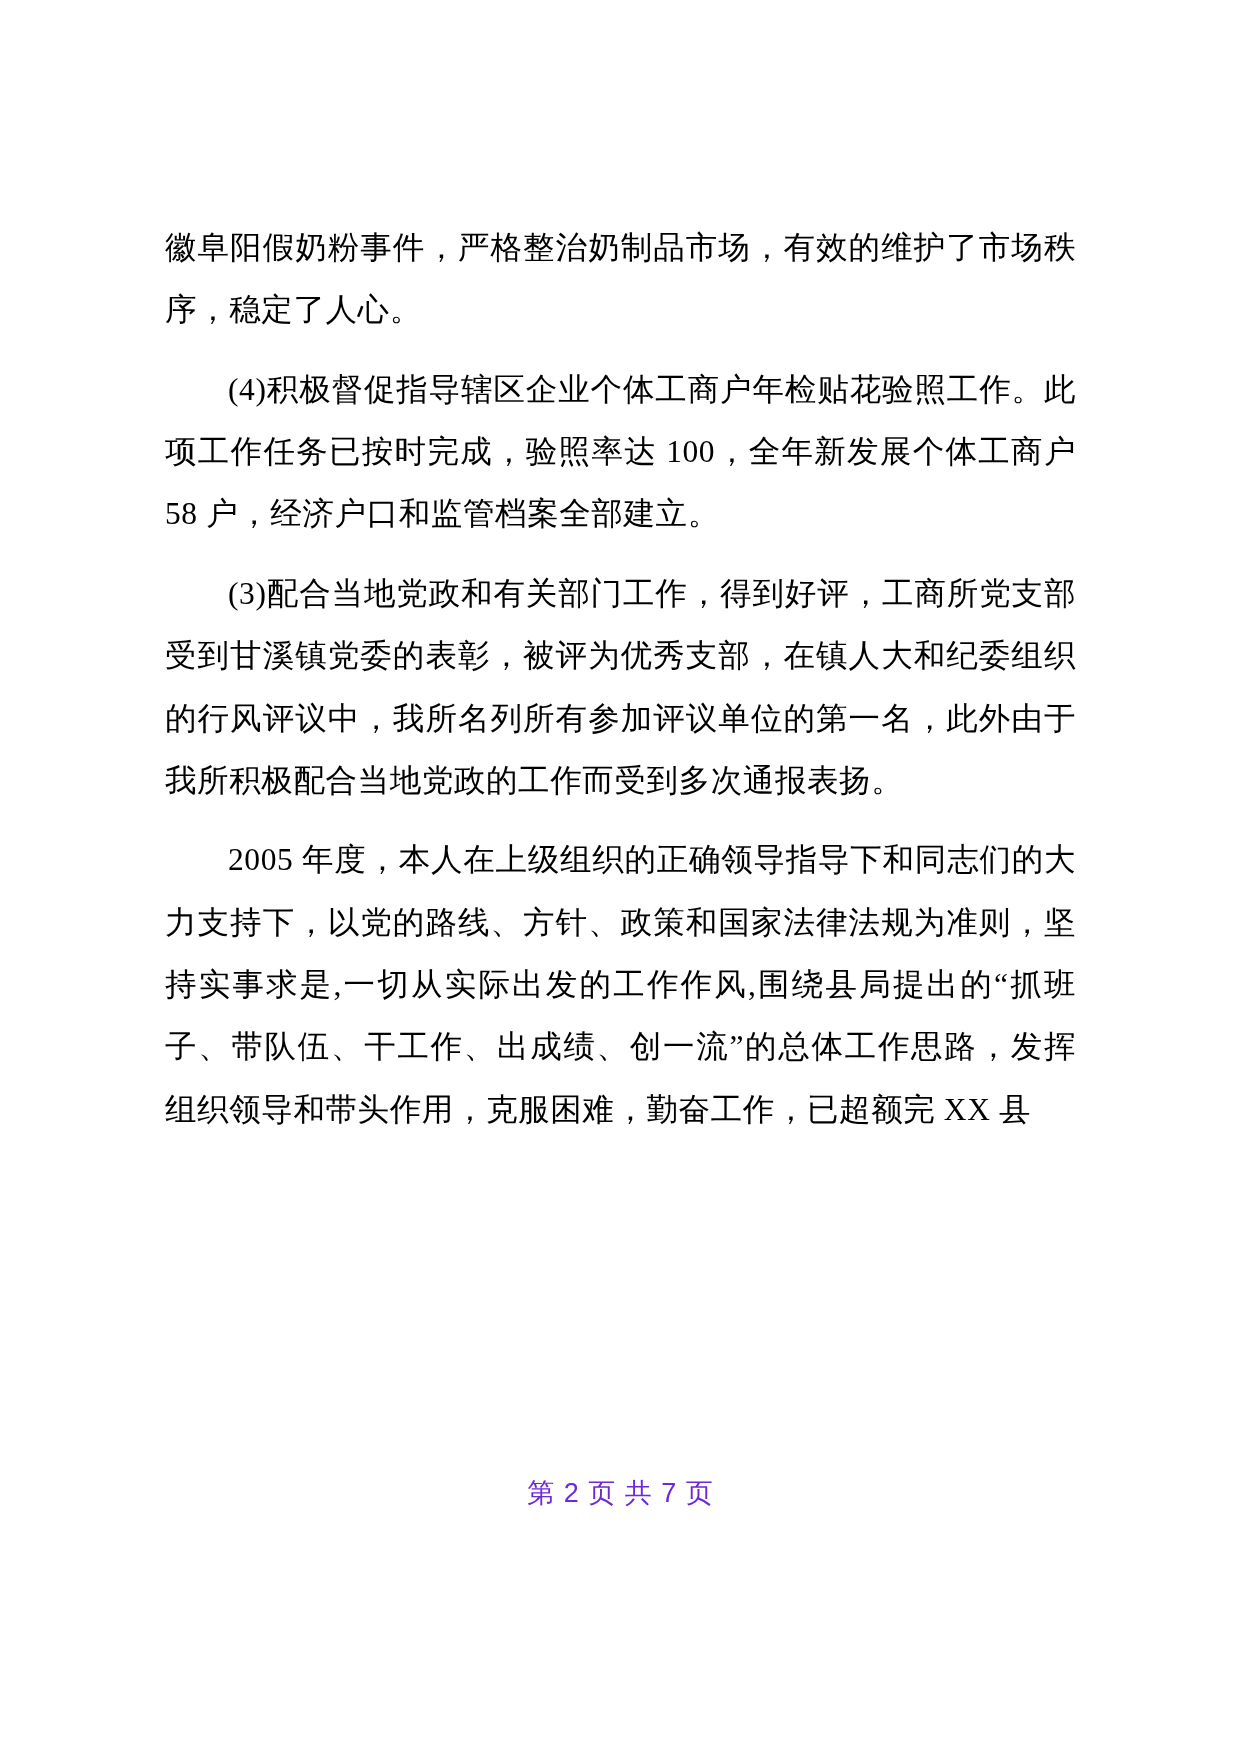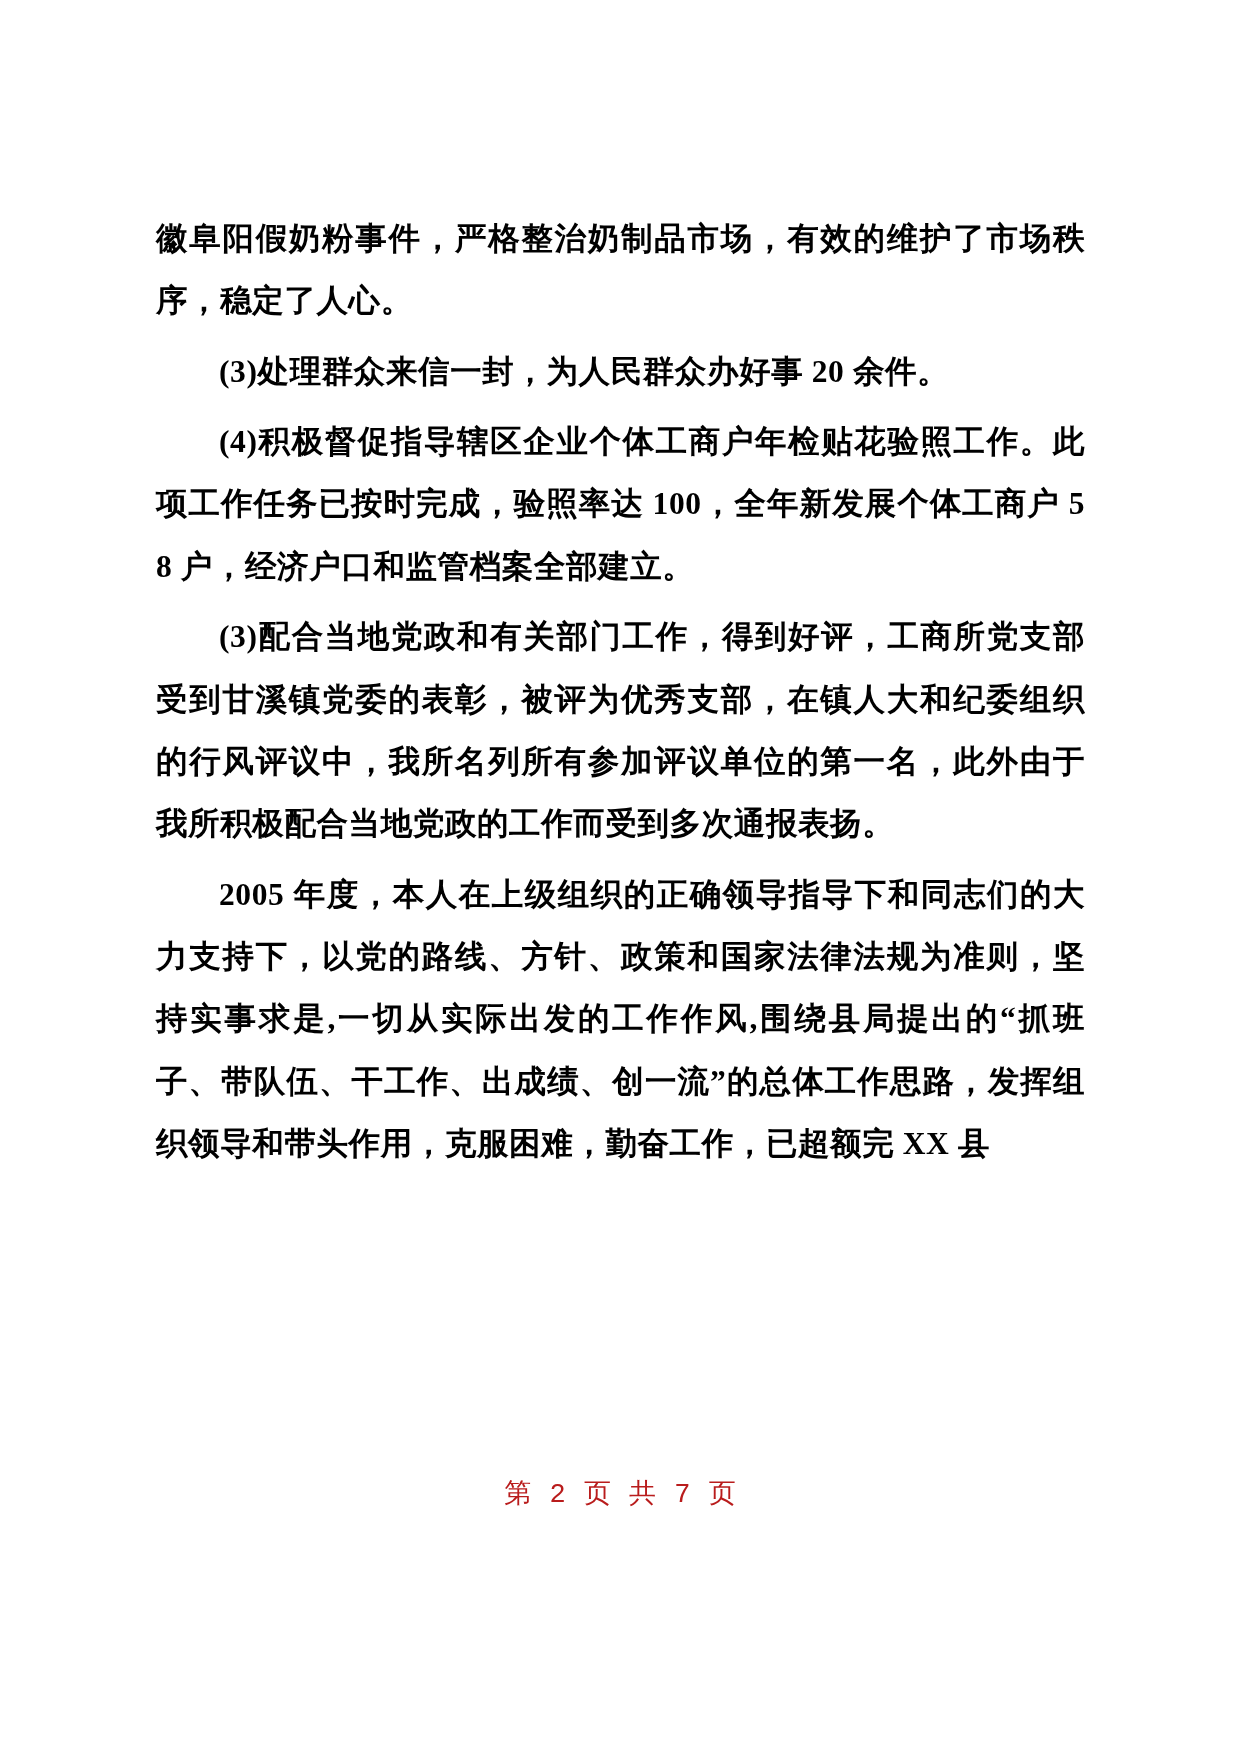--- a/index.html
+++ b/index.html
@@ -25,45 +25,43 @@
     padding: 200px 148px 0 148px;
   }
   .doc-body {
     font-size: 31.5px;
     line-height: 1.98;
     letter-spacing: 0.6px;
     text-align: justify;
     text-justify: inter-ideograph;
   }
   .para {
-    margin: 8px;
+    margin: 17px;
     text-indent: 2em;
     word-break: break-all;
-    font-weight: bold;
   }
   .para.no-indent {
     text-indent: 0;
   }
   .footer {
     position: absolute;
     left: 0;
     right: 0;
     bottom: 243px;
     text-align: center;
     font-size: 27px;
     letter-spacing: 1px;
-    color: #b91c1c;
-    font-family: Liberation Mono, monospace;
+    color: #6d28d9;
+    font-family: Liberation Sans, sans-serif;
   }
 </style>
 </head>
 <body>
 
 <div class="page">
   <div class="doc-body">
     <p class="para no-indent">徽阜阳假奶粉事件，严格整治奶制品市场，有效的维护了市场秩序，稳定了人心。</p>
-    <p class="para">(3)处理群众来信一封，为人民群众办好事 20 余件。</p>
     <p class="para">(4)积极督促指导辖区企业个体工商户年检贴花验照工作。此项工作任务已按时完成，验照率达 100，全年新发展个体工商户 58 户，经济户口和监管档案全部建立。</p>
     <p class="para">(3)配合当地党政和有关部门工作，得到好评，工商所党支部受到甘溪镇党委的表彰，被评为优秀支部，在镇人大和纪委组织的行风评议中，我所名列所有参加评议单位的第一名，此外由于我所积极配合当地党政的工作而受到多次通报表扬。</p>
     <p class="para">2005 年度，本人在上级组织的正确领导指导下和同志们的大力支持下，以党的路线、方针、政策和国家法律法规为准则，坚持实事求是,一切从实际出发的工作作风,围绕县局提出的“抓班子、带队伍、干工作、出成绩、创一流”的总体工作思路，发挥组织领导和带头作用，克服困难，勤奋工作，已超额完 XX 县</p>
   </div>
   <div class="footer">第 2 页  共 7 页</div>
 </div>
 
 </body></html>

